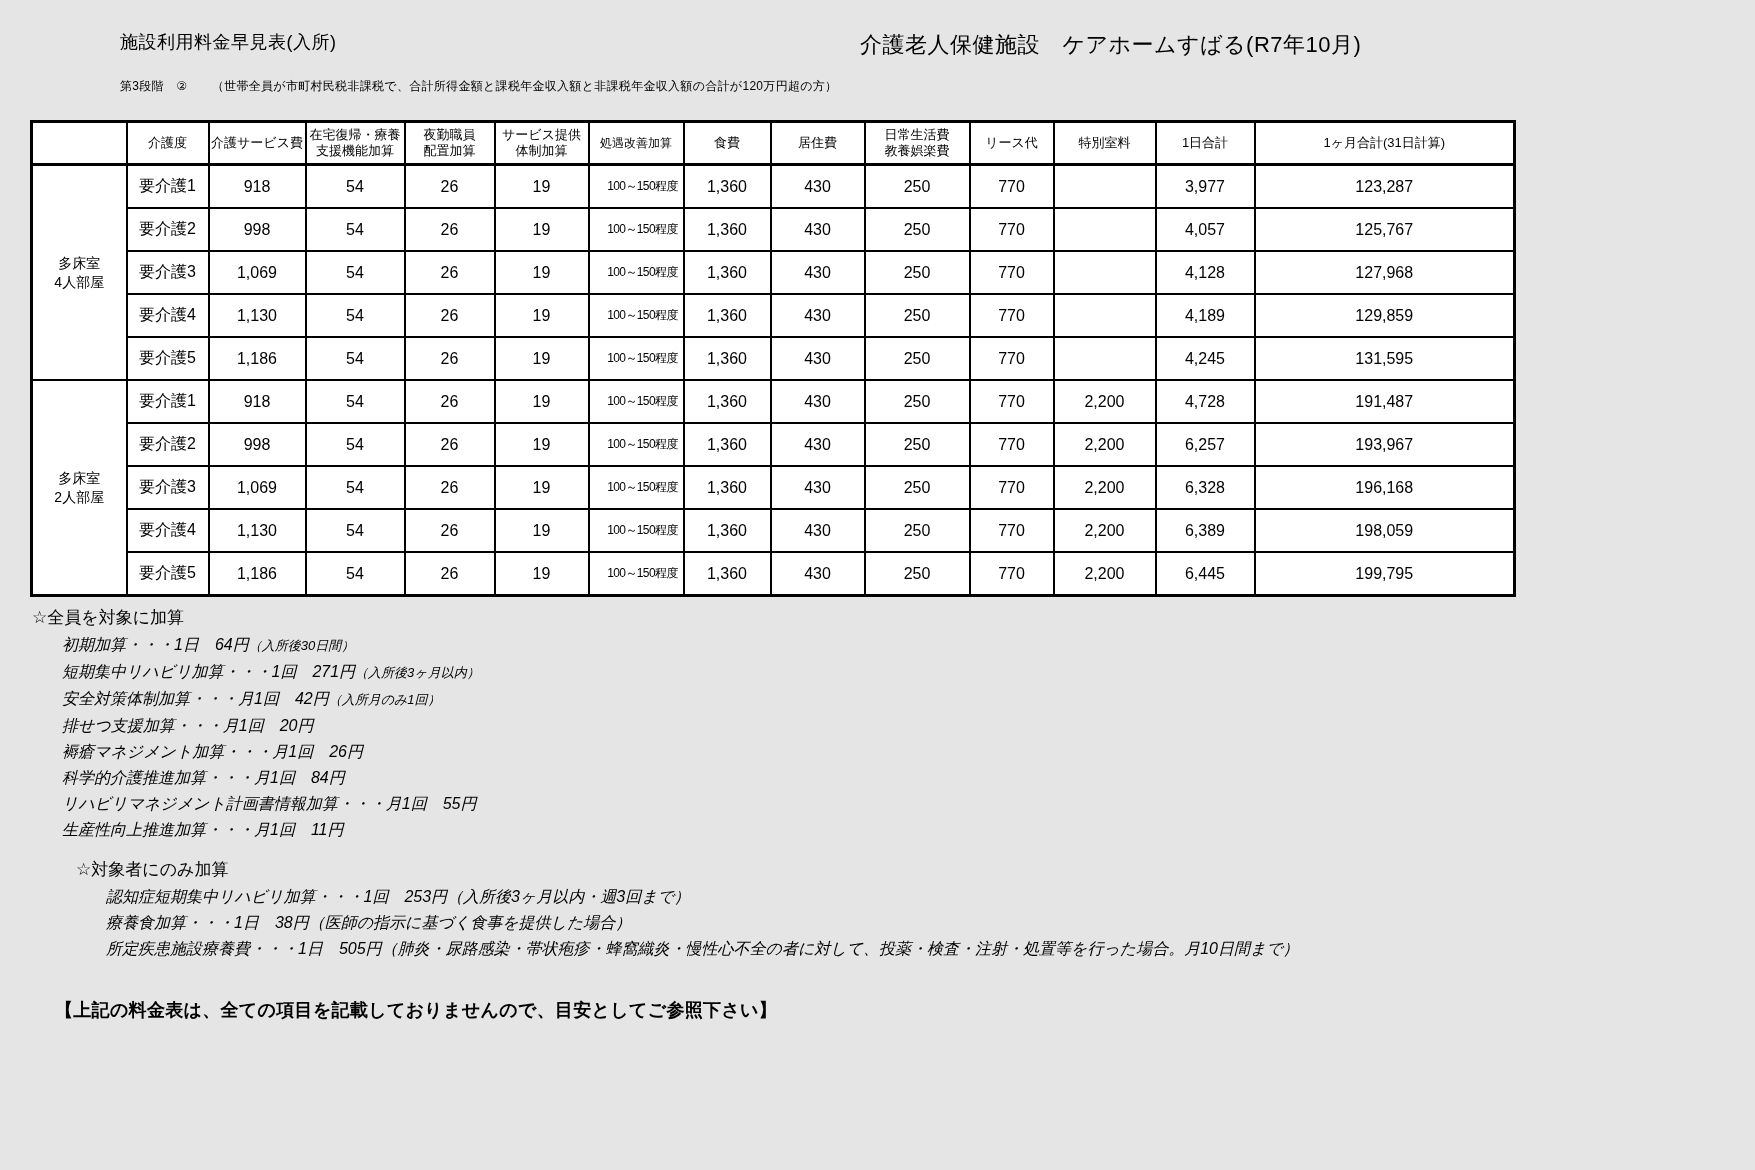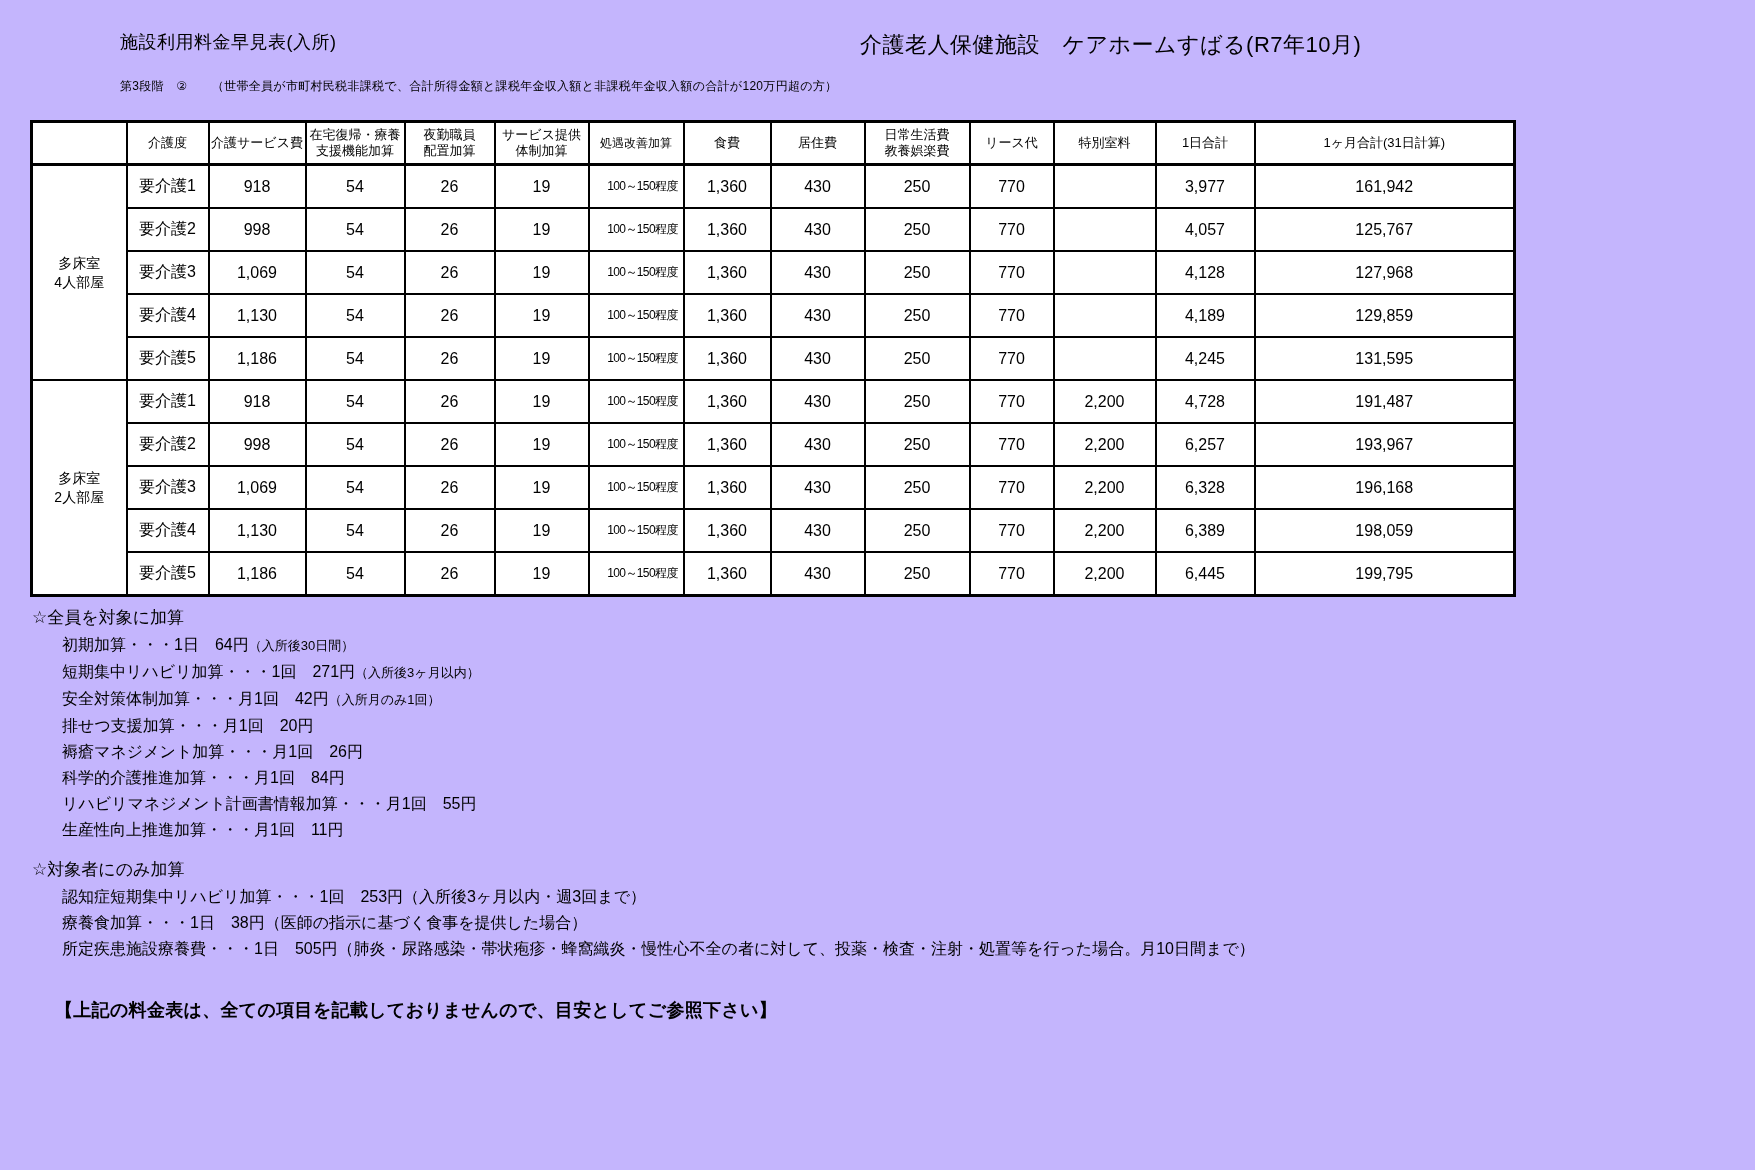--- a/index.html
+++ b/index.html
@@ -1,20 +1,20 @@
 <!DOCTYPE html>
 <html><head>
 <meta charset="utf-8">
 <style>
   html,body{margin:0;padding:0;background:#ffffff;}
   body{
     width:1755px;height:1170px;position:relative;overflow:hidden;
     font-family:"Liberation Sans","DejaVu Sans",sans-serif;color:#000;
   }
-  .page{position:absolute;inset:0;background:#c4b5fd;}
+  .page{position:absolute;inset:0;background:#e5e5e5;}
 
   .title-left{position:absolute;left:120px;top:30px;font-size:18px;letter-spacing:.5px;}
   .title-right{position:absolute;left:860px;top:30px;font-size:22px;letter-spacing:.5px;}
   .subtitle{position:absolute;left:120px;top:78px;font-size:12px;letter-spacing:.3px;}
 
   table.fee{
     position:absolute;left:30px;top:120px;
     border-collapse:collapse;table-layout:fixed;
     border:3px solid #000;background:#fff;
   }
@@ -33,23 +33,23 @@
   .fee tr.section-start td,.fee tr.section-start th{border-top:1px solid #000000;}
 
   col.c0{width:95px;}  col.c1{width:82px;}  col.c2{width:97px;}
   col.c3{width:99px;}  col.c4{width:90px;}  col.c5{width:94px;}
   col.c6{width:95px;}  col.c7{width:87px;}  col.c8{width:94px;}
   col.c9{width:105px;} col.c10{width:84px;} col.c11{width:102px;}
   col.c12{width:99px;} col.c13{width:260px;}
 
   .notes{position:absolute;left:32px;}
   .notes1{top:604px;}
-  .notes2{top:856px;}
+  .notes2{top:856px;margin-left:44px;}
   .note-heading{font-size:17px;line-height:28px;}
-  .note-item{font-size:16px;line-height:26px;padding-left:30px;white-space:nowrap;}
+  .note-item{font-size:16px;line-height:26px;padding-left:30px;white-space:nowrap;font-style:italic;}
   .note-item .small{font-size:13px;}
 
   .footer-note{position:absolute;left:30px;top:998px;font-size:18px;font-weight:bold;letter-spacing:.3px;margin-left:25px;}
 </style>
 </head>
 <body>
 
 <div class="page">
 
   <div class="title-left">施設利用料金早見表(入所)</div>
@@ -104,21 +104,21 @@
           <td class="c3">54</td>
           <td class="c4">26</td>
           <td class="c5">19</td>
           <td class="c6 small">100～150程度</td>
           <td class="c7">1,360</td>
           <td class="c8">430</td>
           <td class="c9">250</td>
           <td class="c10">770</td>
           <td class="c11"></td>
           <td class="c12">3,977</td>
-          <td class="c13">161,942</td>
+          <td class="c13">123,287</td>
         </tr>
         <tr>
           <td class="c1">要介護2</td>
           <td class="c2">998</td>
           <td class="c3">54</td>
           <td class="c4">26</td>
           <td class="c5">19</td>
           <td class="c6 small">100～150程度</td>
           <td class="c7">1,360</td>
           <td class="c8">430</td>

